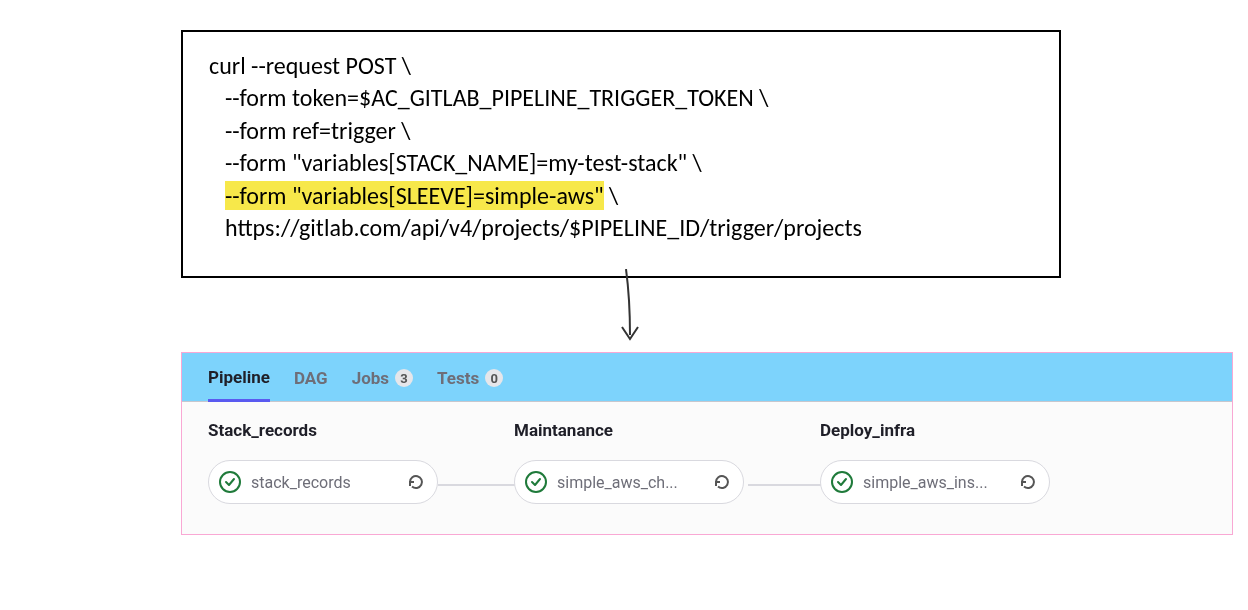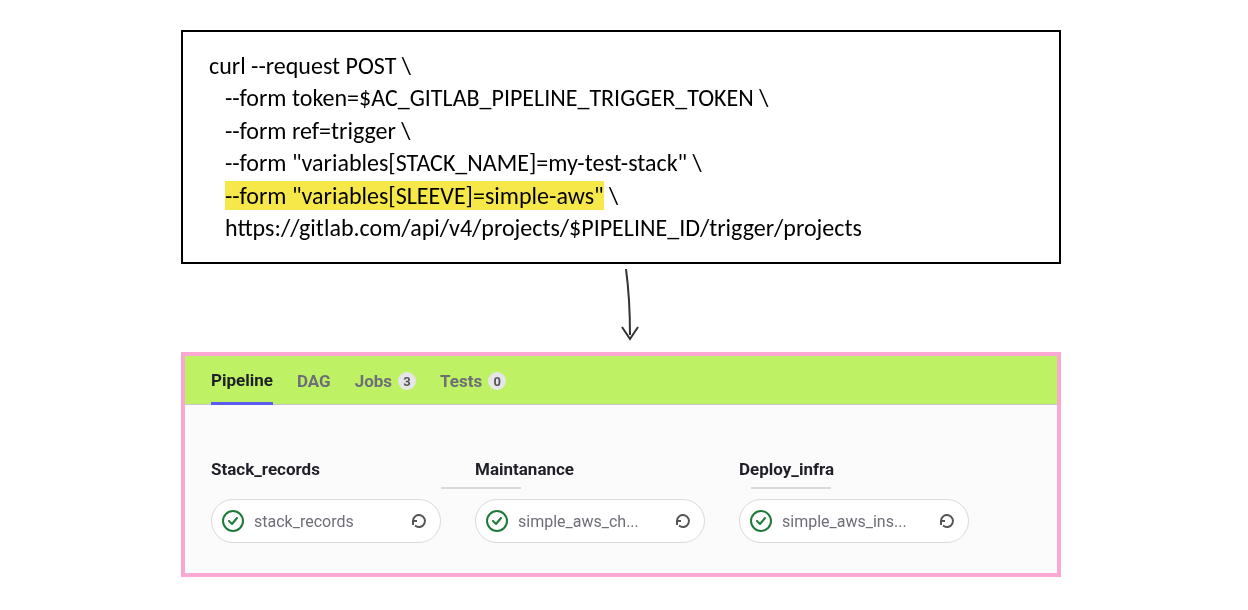--- a/index.html
+++ b/index.html
@@ -13,21 +13,21 @@
     position: relative;
   }
 
   .code-box {
     position: absolute;
     left: 181px;
     top: 30px;
     width: 880px;
     border: 2px solid #000;
     background: #fff;
-    padding: 18px 26px 18px 26px;
+    padding: 18px 26px 32px 26px;
     font-family: Calibri, "Segoe UI", Arial, sans-serif;
     font-size: 24px;
     line-height: 1.35;
     color: #000;
   }
   .code-box .line { white-space: nowrap; }
   .indent { padding-left: 16px; }
   .hl { background: #f7e84a; }
 
   .arrow-wrap {
@@ -35,23 +35,23 @@
     left: 612px;
     top: 269px;
     width: 40px;
     height: 80px;
   }
 
   .pipeline-panel {
     position: absolute;
     left: 181px;
     top: 352px;
-    width: 880px;
-    border: 4px solid #f9a8d4;
-    background: #bef264;
+    width: 1052px;
+    border: 1px solid #f9a8d4;
+    background: #7dd3fc;
   }
 
   .tabbar {
     display: flex;
     align-items: center;
     padding: 14px 26px 0 26px;
     gap: 24px;
     font-size: 17px;
     color: #6e6e78;
   }
@@ -86,22 +86,21 @@
     margin: 0;
   }
 
   .stage-area {
     background: #fbfbfb;
     padding: 18px 26px 30px 26px;
     position: relative;
   }
   .stage-row {
     display: flex;
-    gap: 34px;
-    margin-top: 36px;
+    gap: 76px;
   }
   .stage-col {
     display: flex;
     flex-direction: column;
     gap: 20px;
     width: 230px;
   }
   .stage-title {
     font-size: 17px;
     font-weight: 700;

